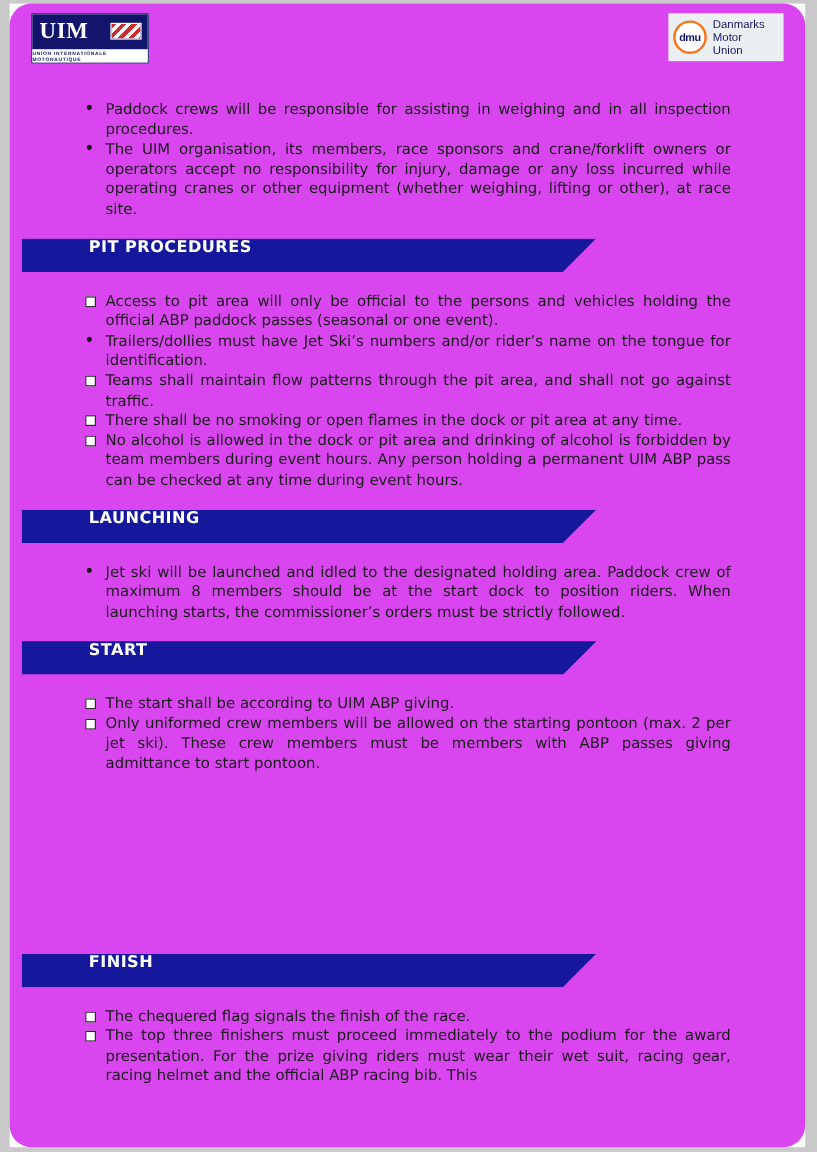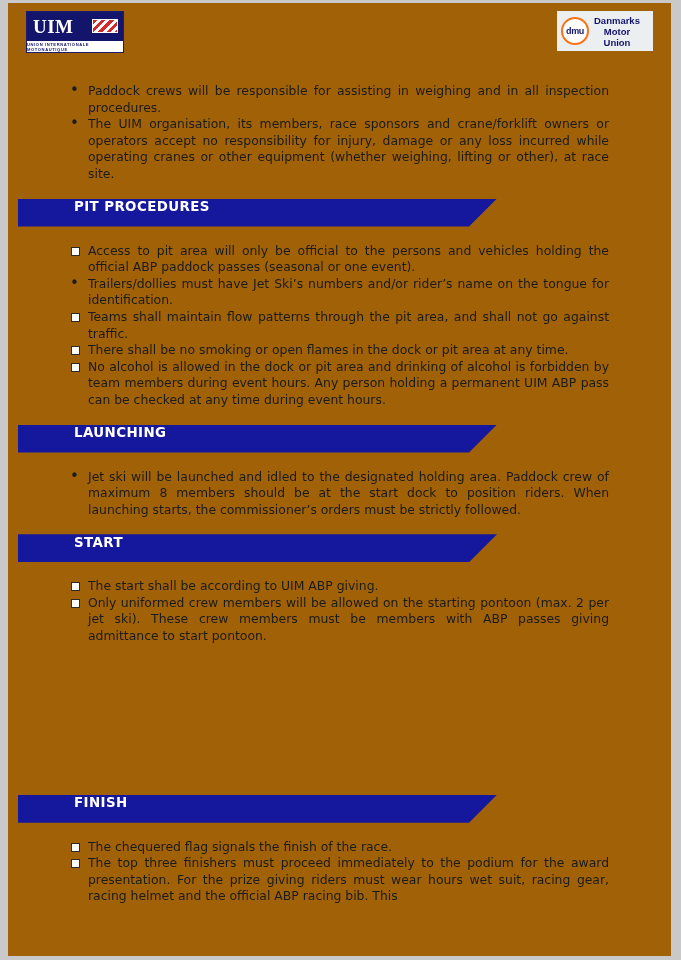--- a/index.html
+++ b/index.html
@@ -39,21 +39,22 @@
     left: 0; right: 0; bottom: 0;
     height: 4px;
     background: #c9c9c9;
   }
   .content {
     position: absolute;
     left: 8px;
     right: 10px;
     top: 3px;
     bottom: 4px;
-    background: #a16207;
+    background: #d946ef;
+    border-radius: 18px;
   }
 
   
   .header {
     position: relative;
     height: 58px;
   }
   .uim-logo {
     position: absolute;
     left: 18px;
@@ -123,23 +124,22 @@
     font-size: 9px;
     font-weight: bold;
     display: flex;
     align-items: center;
     justify-content: center;
     letter-spacing: -0.3px;
   }
   .dmu-text {
     color: #13146b;
     font-size: 9.5px;
-    font-weight: bold;
+    font-weight: normal;
     line-height: 11px;
-    text-align: center;
   }
 
   
   .doc-body {
     padding: 6px 46px 0 36px;
   }
   ul.bullets, ul.boxes {
     margin: 16px;
     padding: 0;
     list-style: none;
@@ -296,19 +296,19 @@
 
       <div class="banner">
         <div class="bar"></div>
         <div class="label">FINISH</div>
       </div>
       <ul class="boxes section-list">
         <li class="item box">
           <span>The chequered flag signals the finish of the race.</span>
         </li>
         <li class="item box">
-          <span>The top three finishers must proceed immediately to the podium for the award presentation. For the prize giving riders must wear hours wet suit, racing gear, racing helmet and the official ABP racing bib. This</span>
+          <span>The top three finishers must proceed immediately to the podium for the award presentation. For the prize giving riders must wear their wet suit, racing gear, racing helmet and the official ABP racing bib. This</span>
         </li>
       </ul>
 
     </div>
   </div>
 </div>
 
 </body></html>

